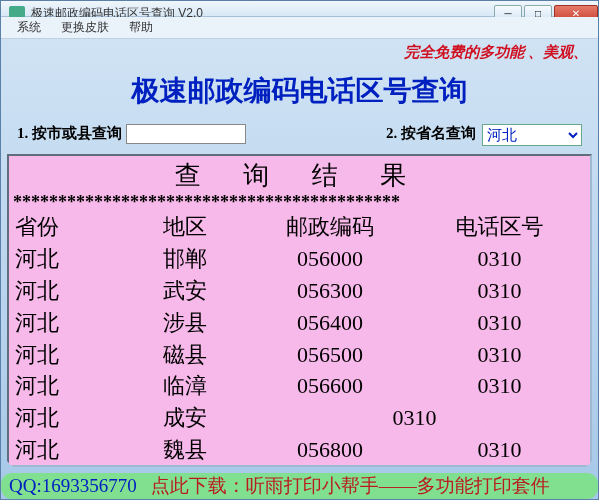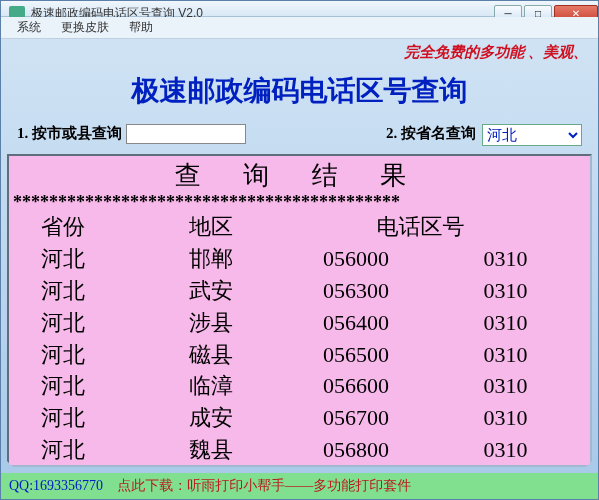--- a/index.html
+++ b/index.html
@@ -18,28 +18,28 @@
 .main-title { text-align: center; color: #0020c0; font-size: 28px; font-family: "SimSun", "宋体", serif; font-weight: bold; padding: 6px 0 10px; }
 .searchrow { display: flex; padding: 4px 10px 8px; font-size: 15px; color: #000; font-weight: bold; }
 .searchrow .lbl1 { margin-right: 4px; }
 .searchrow input.txt { width: 120px; height: 20px; border: 1px solid #888; background: #fff; font-size: 13px; padding: 0 3px; }
 .searchrow .spacer { flex: 1; }
 .searchrow .lbl2 { margin-right: 6px; }
 .searchrow select { width: 100px; height: 22px; border: 1px solid #6a8; background: #fff; color: #0020c0; font-size: 15px; font-family: inherit; }
 .result-box { flex: 1; border: 2px inset #a0b8d0; background: #f7b8ea; overflow: hidden; display: flex; flex-direction: column; }
 .result-title { text-align: center; font-size: 26px; color: #000; letter-spacing: 18px; padding: 2px 0 0; font-family: "SimSun", "宋体", serif; }
 .result-sep { color: #000; font-size: 18px; font-weight: bold; line-height: 1; letter-spacing: 0; padding: 0 4px; white-space: nowrap; overflow: hidden; }
-.result-table { flex: 1; overflow: hidden; padding: 0 20px; margin-left: 12px; }
+.result-table { flex: 1; overflow: hidden; padding: 0 6px; }
 .rrow { display: flex; font-size: 22px; color: #000; line-height: 1.45; font-family: "SimSun", "宋体", serif; }
 .c1 { width: 110px; }
 .c2 { width: 120px; text-align: center; }
 .c3 { width: 170px; text-align: center; }
 .c4 { flex: 1; text-align: center; }
 .rrow.header { font-weight: normal; }
-.footer { height: 26px; background: #80e090; display: flex; align-items: center; font-size: 14px; color: #0020c0; padding: 0 8px; font-family: "SimSun", "宋体", serif; }
+.footer { height: 26px; background: #80e090; display: flex; align-items: center; font-size: 19px; color: #0020c0; padding: 0 8px; font-family: "SimSun", "宋体", serif; border-radius: 11px; }
 .footer .qq { margin-right: 14px; }
 .footer .dl { text-decoration: none; color: #b91c1c; }
 </style>
 </head>
 <body>
 
 <div class="window">
   <div class="titlebar">
     <div class="icon"></div>
     <div class="title">极速邮政编码电话区号查询 V2.0</div>
@@ -70,20 +70,21 @@
       </select>
     </div>
 
     <div class="result-box">
       <div class="result-title">查 询 结 果</div>
       <div class="result-sep">*******************************************</div>
       <div class="result-table">
         <div class="rrow header">
           <div class="c1">省份</div>
           <div class="c2">地区</div>
+          <div class="c3">邮政编码</div>
           <div class="c4">电话区号</div>
         </div>
         <div id="rows-container">
             <div class="rrow">
               <div class="c1">河北</div>
               <div class="c2">邯郸</div>
               <div class="c3">056000</div>
               <div class="c4">0310</div>
             </div>
             <div class="rrow">
@@ -106,21 +107,20 @@
             </div>
             <div class="rrow">
               <div class="c1">河北</div>
               <div class="c2">临漳</div>
               <div class="c3">056600</div>
               <div class="c4">0310</div>
             </div>
             <div class="rrow">
               <div class="c1">河北</div>
               <div class="c2">成安</div>
-              <div class="c3">056700</div>
               <div class="c4">0310</div>
             </div>
             <div class="rrow">
               <div class="c1">河北</div>
               <div class="c2">魏县</div>
               <div class="c3">056800</div>
               <div class="c4">0310</div>
             </div>
           </div>
       </div>

